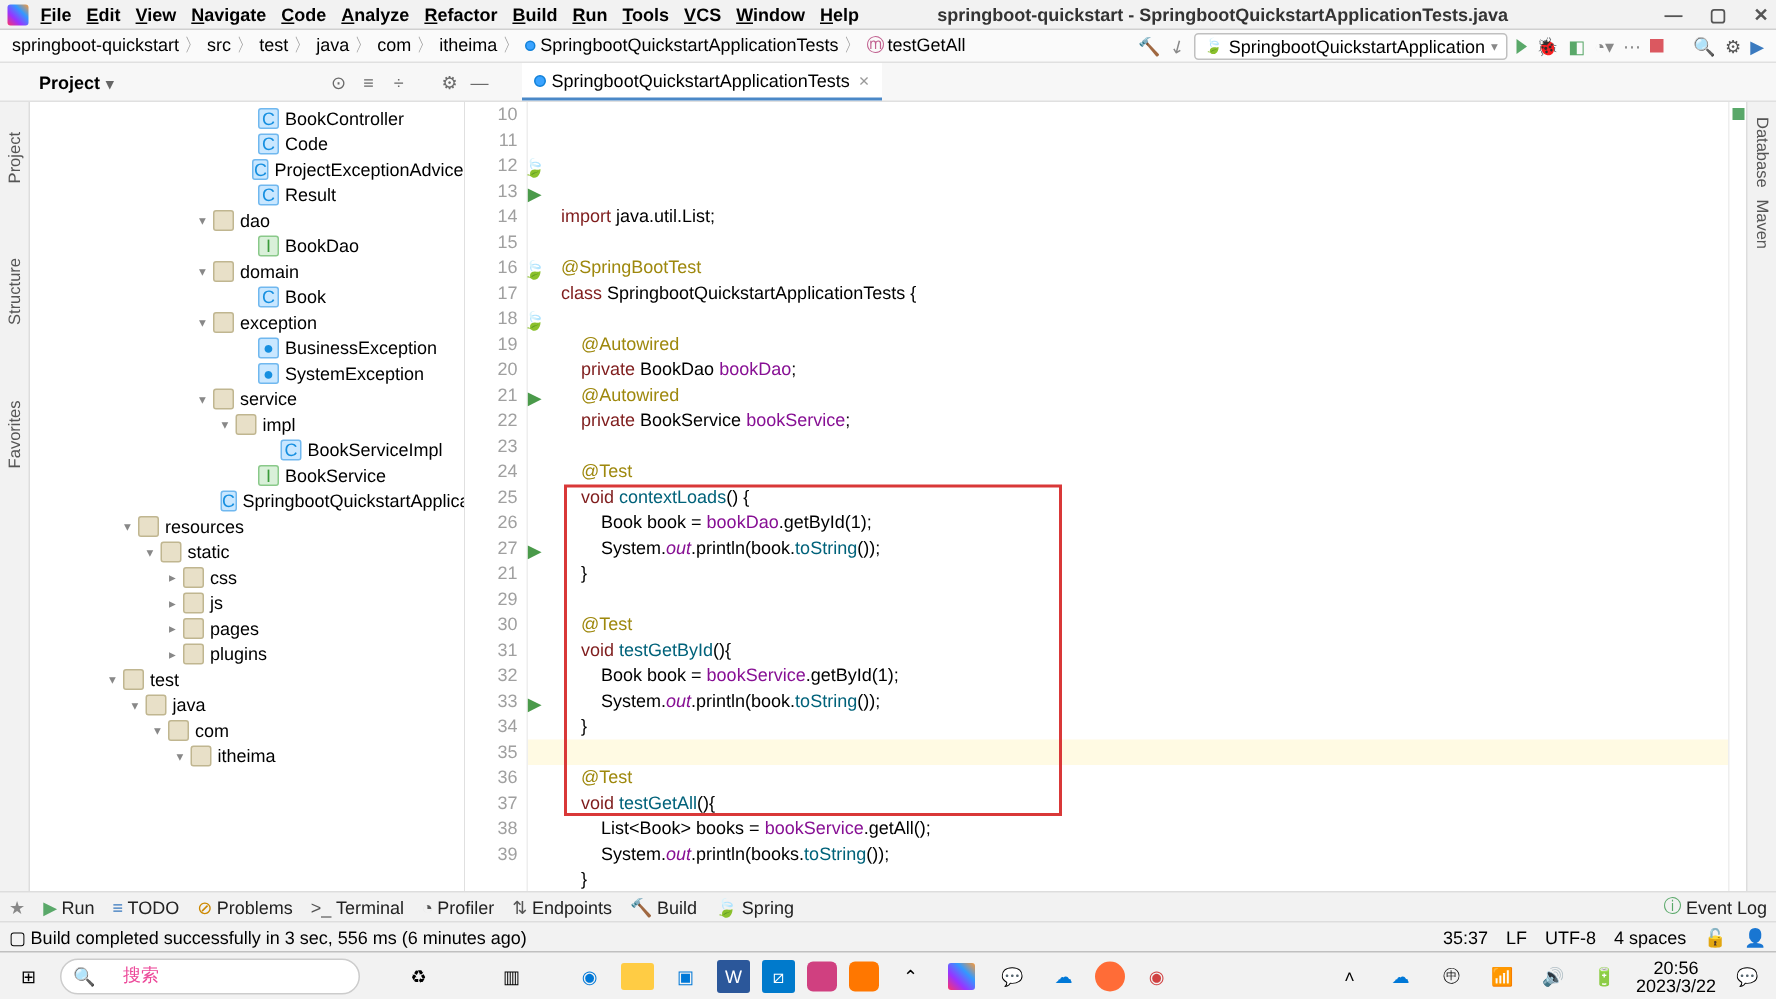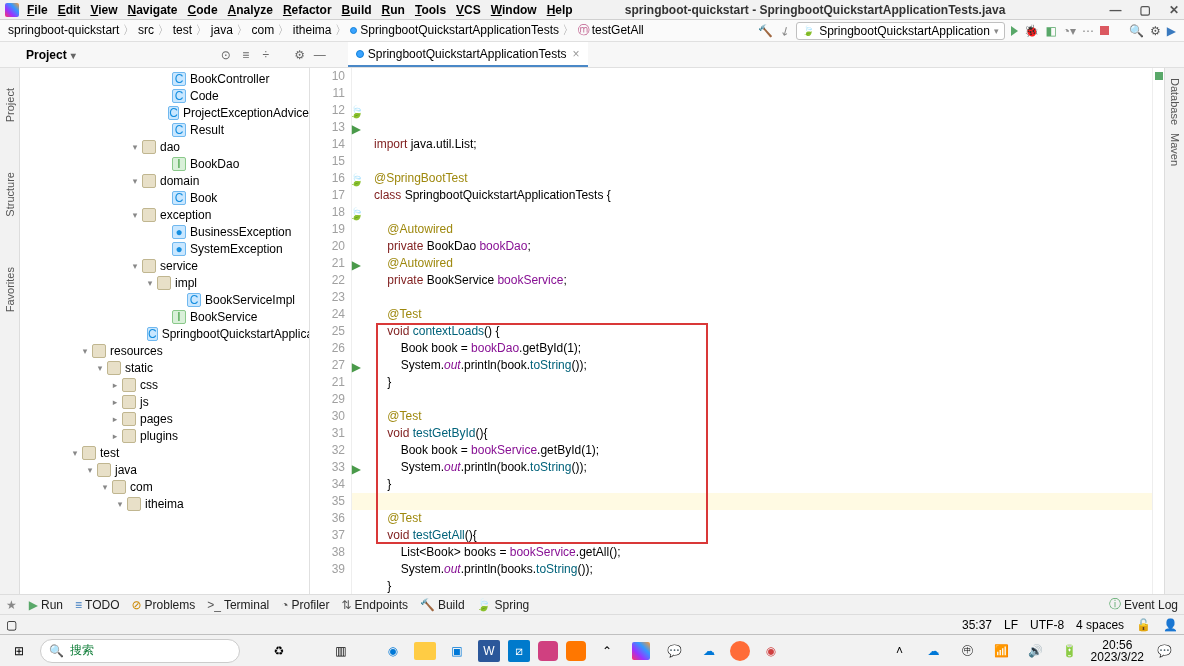--- a/index.html
+++ b/index.html
@@ -332,33 +332,34 @@
     <span class="btm"><span style="color:#888">🔨</span> Build</span>
     <span class="btm"><span style="color:#6aaa4a">🍃</span> Spring</span>
   <div class="right btm">
       <span style="color:#59a869">ⓘ</span>
       <span>Event Log</span>
     </div>
 </div>
 
 <div class="statusbar">
   <span>▢</span>&nbsp;
+  <span>Build completed successfully in 3 sec, 556 ms (6 minutes ago)</span>
   <div class="right">
     <span>35:37</span>
     <span>LF</span>
     <span>UTF-8</span>
     <span>4 spaces</span>
     <span>🔓</span>
     <span>👤</span>
   </div>
 </div>
 
 <div class="taskbar">
   <div class="tb-icn">⊞</div>
-  <div class="search">🔍 <span style="color:#15803d;margin-left:6px">搜索</span></div>
+  <div class="search">🔍 <span style="color:#ec4899;margin-left:18px">搜索</span></div>
   <div style="flex:0 0 10px"></div>
   <div class="tb-icn">♻</div>
   <div style="flex:0 0 20px"></div>
   <div class="tb-icn">▥</div>
   <div style="flex:0 0 10px"></div>
   <div class="tb-icn" style="color:#0078d7">◉</div>
   <div class="tb-icn" style="background:#ffcc44;width:22px;height:18px"></div>
   <div class="tb-icn" style="color:#0078d7">▣</div>
   <div class="tb-icn" style="background:#2b579a;color:#fff;width:22px;height:22px">W</div>
   <div class="tb-icn" style="background:#007acc;color:#fff;width:22px;height:22px">⧄</div>

